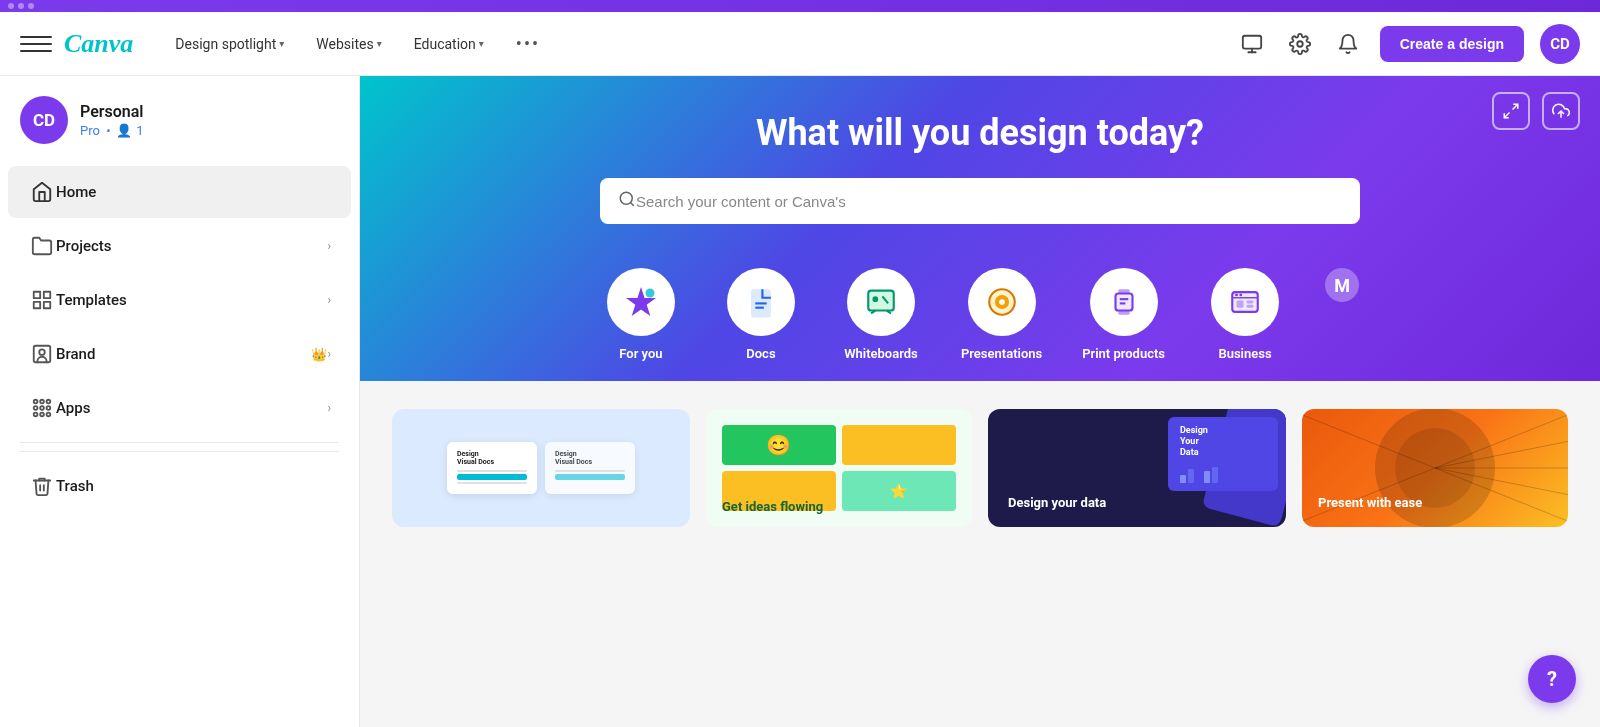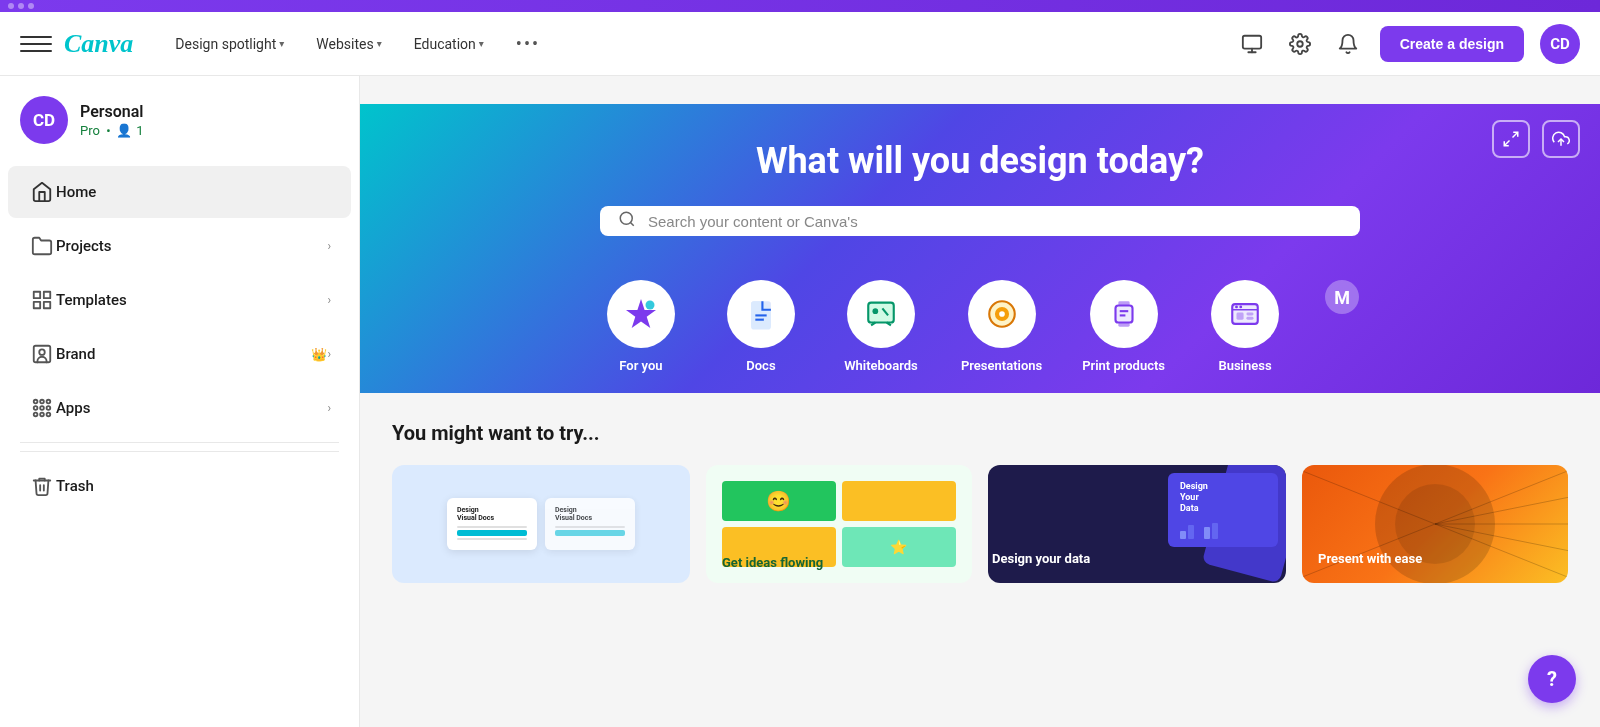--- a/index.html
+++ b/index.html
@@ -136,21 +136,21 @@
     .profile-avatar {
       width: 48px; height: 48px;
       border-radius: 50%;
       background: #7c3aed;
       color: #fff;
       display: flex; align-items: center; justify-content: center;
       font-weight: 700;
       font-size: 17px;
     }
     .profile-name { font-size: 16px; font-weight: 600; color: #1a1a1a; }
-    .profile-sub { font-size: 13px; color: #15803d; margin-top: 2px; }
+    .profile-sub { font-size: 13px; color: #3b82f6; margin-top: 2px; }
     .profile-sub .dot { margin: 0 3px; }
 
     .sidebar-nav {
       flex: 1;
       overflow-y: auto;
       padding: 4px 0;
     }
     .sidebar-nav::-webkit-scrollbar { width: 6px; }
     .sidebar-nav::-webkit-scrollbar-thumb { background: #ccc; border-radius: 3px; }
 
@@ -188,21 +188,20 @@
     }
     .content::-webkit-scrollbar { width: 8px; }
     .content::-webkit-scrollbar-thumb { background: #ccc; border-radius: 4px; }
 
     
     .hero-banner {
       background: linear-gradient(135deg, #00c4cc 0%, #4f46e5 40%, #7c3aed 70%, #6d28d9 100%);
       padding: 36px 40px 0;
       position: relative;
       overflow: hidden;
-      margin-top: 28px;
     }
     .hero-banner-top {
       position: absolute;
       top: 16px;
       right: 20px;
       display: flex;
       gap: 12px;
     }
     .hero-icon-btn {
       width: 38px; height: 38px;
@@ -219,22 +218,22 @@
       font-size: 36px;
       font-weight: 700;
       text-align: center;
       margin-bottom: 24px;
     }
     .hero-search {
       display: flex;
       align-items: center;
       background: #fff;
       border-radius: 8px;
-      padding: 4px 18px;
-      gap: 12px;
+      padding: 12px 18px;
+      gap: 0;
       margin: 0 auto 32px;
       max-width: 760px;
     }
     .hero-search-icon { font-size: 18px; color: #666; }
     .hero-search input {
       border: none; outline: none;
       font-size: 15px; color: #333;
       flex: 1;
       background: transparent;
     }
@@ -600,21 +599,20 @@
 
         <div class="category-item" style="min-width:60px;">
           <div class="category-icon-circle" style="width:34px;height:34px;background:rgba(255,255,255,0.3);">
             <span style="font-size:18px;color:#fff;font-weight:700;">M</span>
           </div>
         </div>
       </div>
     </div>
 
     <div class="section-content">
-      <h2 class="section-title">You might want to try...</h2>
 
       <div class="cards-row">
 
         <div class="card card-1" style="background:#dbeafe; min-height:110px; padding:16px; flex-direction:column; align-items:flex-start; justify-content:center;">
           <div style="display:flex; gap:8px; justify-content:center; width:100%;">
             <div style="background:#fff; border-radius:6px; padding:8px 10px; width:90px; box-shadow:0 2px 8px rgba(0,0,0,0.1);">
               <div style="font-size:7px;font-weight:700;color:#1a1a1a;margin-bottom:4px;">Design<br>Visual Docs</div>
               <div style="height:2px;background:#e0e0e0;border-radius:1px;margin:2px 0;"></div>
               <div style="height:6px;background:#00bcd4;border-radius:2px;margin:2px 0;"></div>
               <div style="height:2px;background:#e0e0e0;border-radius:1px;margin:2px 0;"></div>
@@ -652,21 +650,21 @@
               <div style="font-size:9px;font-weight:700;color:#fff;line-height:1.2;">Design<br>Your<br>Data</div>
               <div style="margin-top:6px;display:flex;gap:2px;align-items:flex-end;height:20px;">
                 <div style="width:6px;height:8px;background:#818cf8;border-radius:1px;"></div>
                 <div style="width:6px;height:14px;background:#6366f1;border-radius:1px;"></div>
                 <div style="width:6px;height:18px;background:#4f46e5;border-radius:1px;"></div>
                 <div style="width:6px;height:12px;background:#818cf8;border-radius:1px;"></div>
                 <div style="width:6px;height:16px;background:#6366f1;border-radius:1px;"></div>
               </div>
             </div>
           </div>
-          <div style="position:absolute;bottom:16px;left:4px;">
+          <div style="position:absolute;bottom:16px;left:20px;">
             <span style="font-size:13px;font-weight:700;color:#fff;">Design your data</span>
           </div>
         </div>
 
         <div class="card" style="background:linear-gradient(135deg,#ea580c,#f97316,#fbbf24); min-height:110px; position:relative; overflow:hidden;">
           <div style="position:absolute;inset:0;display:flex;align-items:center;justify-content:center;">
             <div style="width:120px;height:120px;border-radius:50%;background:rgba(0,0,0,0.15);display:flex;align-items:center;justify-content:center;">
               <div style="width:80px;height:80px;border-radius:50%;background:rgba(0,0,0,0.1);"></div>
             </div>
           </div>

